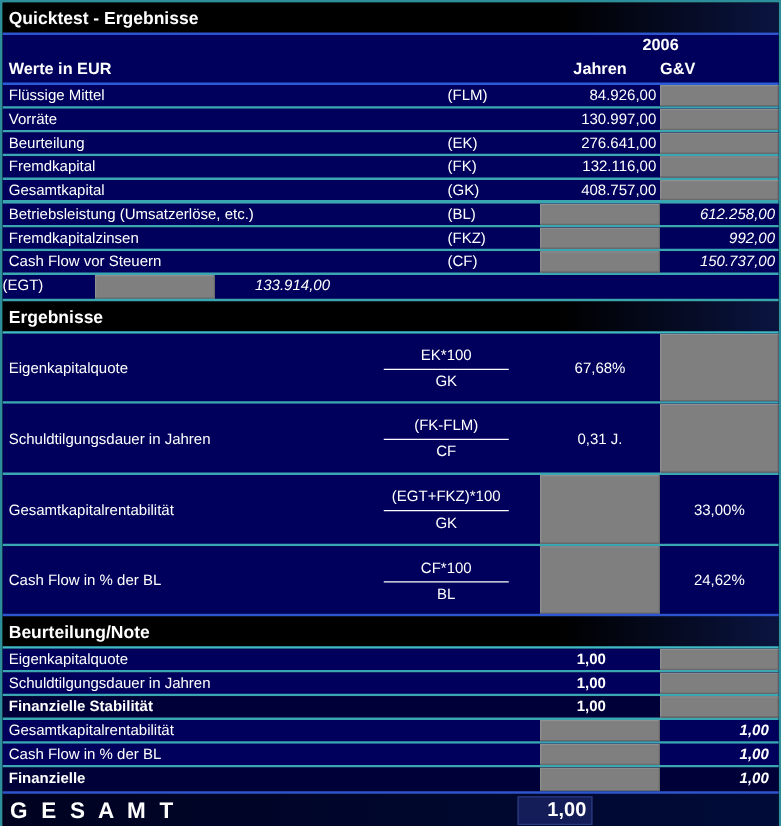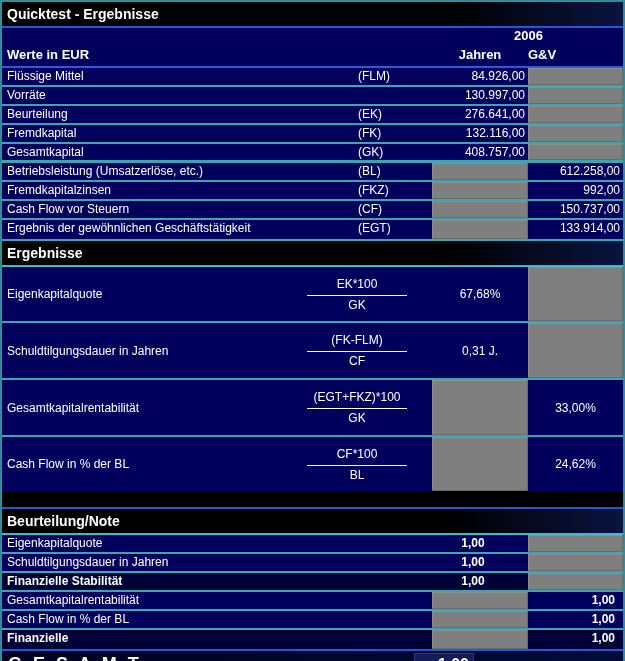--- a/index.html
+++ b/index.html
@@ -11,37 +11,37 @@
     border-left:2px solid #2e8f9c; border-right:2px solid #2e8f9c; border-top:2px solid #2e8f9c;
     display:flex; flex-direction:column;
   }
   .band {
     background:linear-gradient(90deg,#000 0%,#000 72%,#0a1440 100%);
     font-weight:bold; font-size:14px; padding-left:5px;
     display:flex; align-items:center; flex:0 0 auto;
   }
   .band-title { height:26px; border-bottom:2px solid #2d55d0; }
   .band-section { height:28px; border-top:2px solid #3aa6b2; border-bottom:2px solid #3fbac6; }
-  .band-note { border-top:2px solid #2d55d0;margin-top:16px; }
+  .band-note { border-top:2px solid #2d55d0; }
   .header { background:#00005c; height:40px; border-bottom:2px solid #2a5cd8; flex:0 0 auto; }
   .header .yearline { display:flex; height:19px; }
   .header .yearspan { margin-left:432px; width:189px; text-align:center; font-weight:bold; font-size:13px; }
   .header .colline { display:flex; height:19px; font-weight:bold; font-size:13px; }
   .header .wlabel { width:430px; padding-left:5px; }
   .header .cb { width:96px; text-align:center; }
   .header .cg { width:93px; text-align:left; }
   .row {
     display:flex; height:19px; background:#00005c; border-bottom:2px solid #3aa6b2;
     font-size:12px; line-height:17px; flex:0 0 auto;
   }
   .row.dark { background:#000038; }
   .c-label { width:356px; padding-left:5px; white-space:nowrap; overflow:hidden; }
   .c-code  { width:74px; }
   .c-bil   { width:96px; text-align:right; padding-right:3px; }
-  .c-gv    { width:95px; text-align:right; padding-right:3px; }
+  .c-gv    { width:95px; text-align:right; padding-right:3px;font-style:italic; }
   .gray { background:#7f7f7f; box-shadow:inset -1px -1px 0 #6a6a6a, inset 1px 1px 0 #8f8f8f; }
   .rows-a .row:last-child { border-bottom-width:3px; }
   .rows-b .row:last-child { border-bottom:none; }
   .frow {
     display:flex; background:#00005c; border-bottom:2px solid #3aa6b2;
     font-size:12px; flex:0 0 auto; align-items:stretch;
   }
   .frow:last-child { border-bottom:none; }
   .f-label { width:280px; padding-left:5px; display:flex; align-items:center; white-space:nowrap; }
   .f-formula { width:150px; display:flex; flex-direction:column; align-items:center; justify-content:center; }
@@ -137,21 +137,20 @@
       <div class="c-bil gray"></div>
       <div class="c-gv">992,00</div>
     </div>
     <div class="row">
       <div class="c-label">Cash Flow vor Steuern</div>
       <div class="c-code">(CF)</div>
       <div class="c-bil gray"></div>
       <div class="c-gv">150.737,00</div>
     </div>
     <div class="row">
-      <div class="c-label">Ergebnis der gewöhnlichen Geschäftstätigkeit</div>
       <div class="c-code">(EGT)</div>
       <div class="c-bil gray"></div>
       <div class="c-gv">133.914,00</div>
     </div>
   </div>
 
   <div class="band band-section">
     <span>Ergebnisse</span>
   </div>
 

